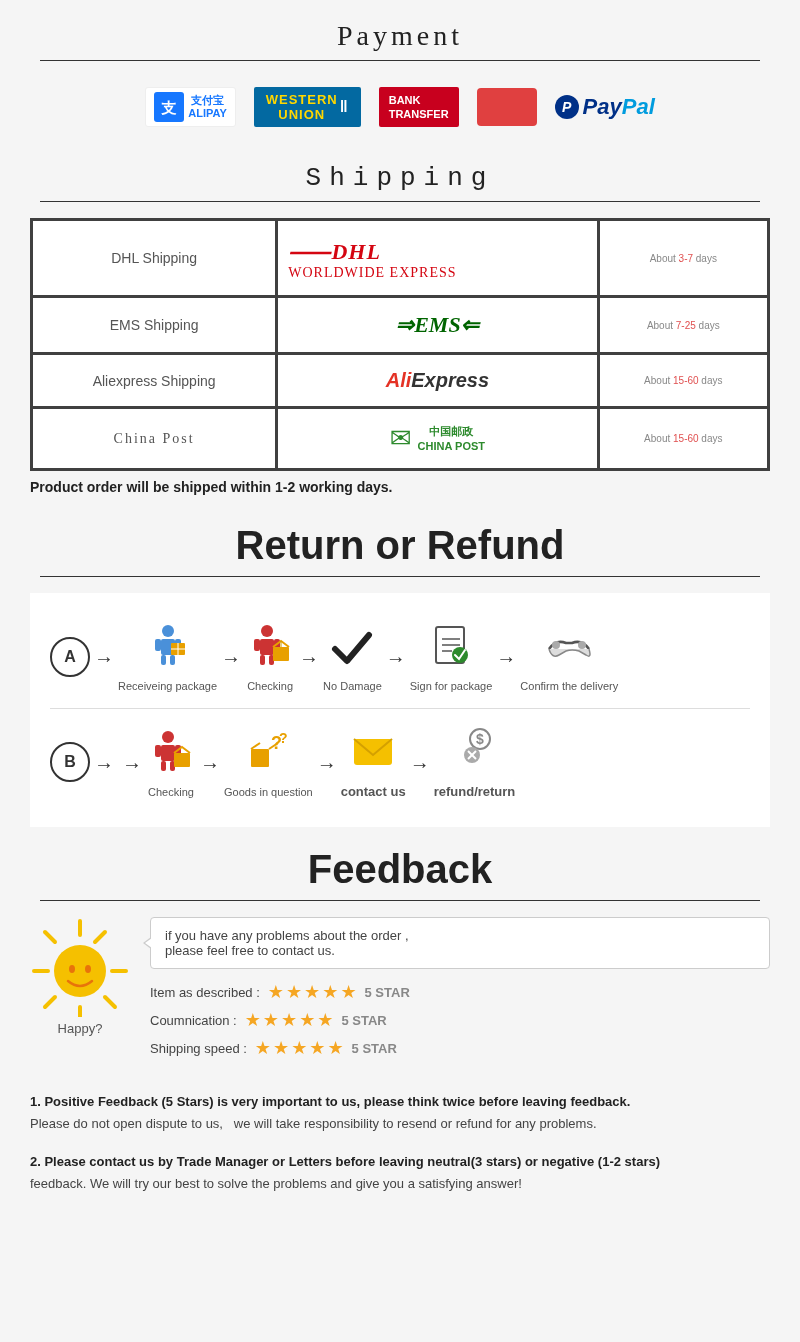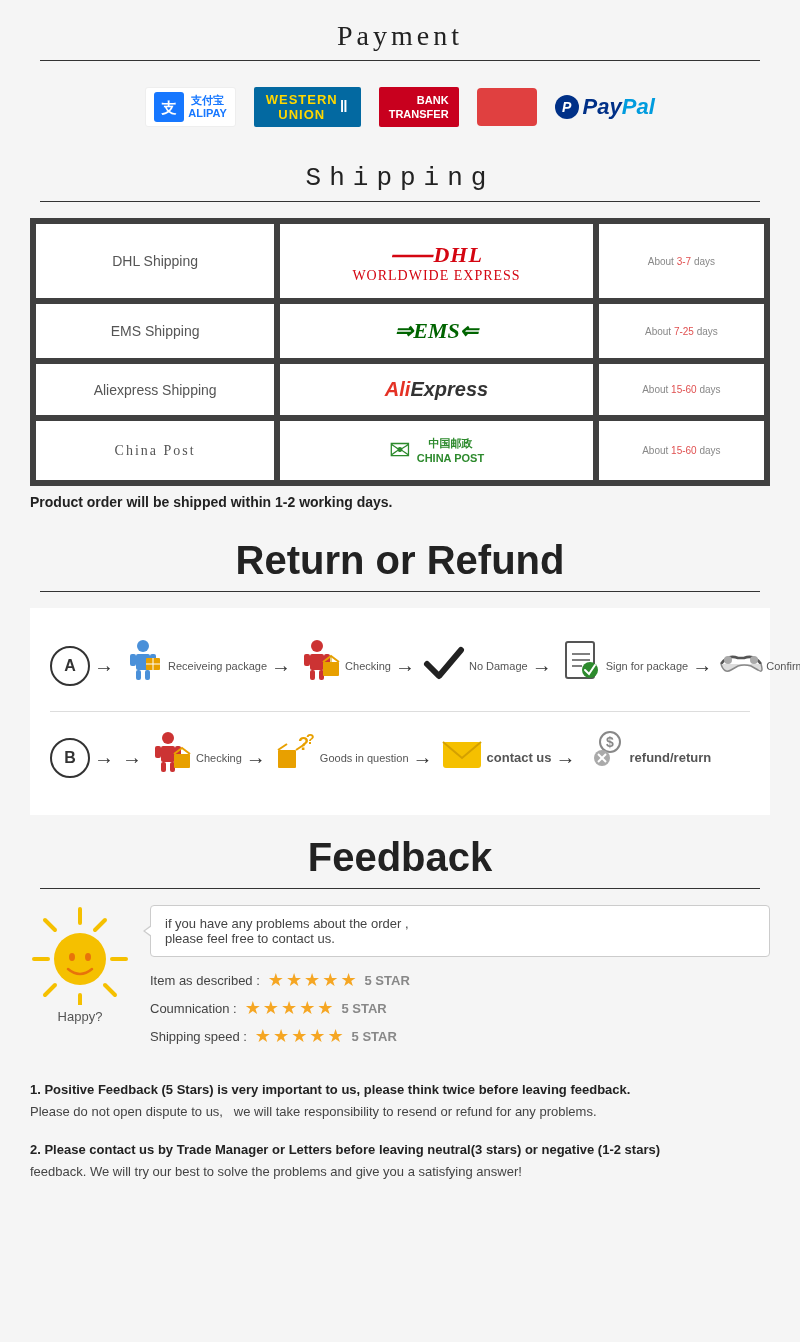--- a/index.html
+++ b/index.html
@@ -78,21 +78,21 @@
     }
 
     
     .bank-transfer-box {
       background: #c8001e;
       color: white;
       font-size: 11px;
       font-weight: bold;
       padding: 6px 10px;
       border-radius: 2px;
-      text-align: right;
+      text-align: left;
       line-height: 1.3;
     }
 
     
     .credit-card-box {
       background: #e04040;
       width: 60px;
       height: 38px;
       border-radius: 4px;
       display: flex;
@@ -134,21 +134,21 @@
       background: #f5f5f5;
       padding: 10px 30px 10px;
     }
     .shipping-table {
       width: 100%;
       border-collapse: collapse;
       background: white;
       margin-top: 10px;
     }
     .shipping-table td {
-      border: 6px solid #404040;
+      border: 3px solid #404040;
       padding: 14px 10px;
       text-align: center;
       vertical-align: middle;
     }
     .shipping-label {
       color: #555;
       font-size: 14px;
     }
     .shipping-time {
       color: #888;
@@ -228,21 +228,21 @@
       flex-shrink: 0;
     }
     .flow-arrow {
       color: #333;
       font-size: 20px;
       margin: 0 4px;
       flex-shrink: 0;
     }
     .flow-step {
       display: flex;
-      flex-direction: row;
+      flex-direction: column;
       align-items: center;
       flex-shrink: 0;
     }
     .flow-icon {
       font-size: 32px;
       margin-bottom: 4px;
       line-height: 1;
     }
     .flow-text {
       font-size: 11px;
@@ -395,21 +395,21 @@
 
 <div class="shipping-section">
   <h1 class="section-title" style="text-align:center;letter-spacing:8px;font-family:Courier New,monospace;font-size:26px;">Shipping</h1>
   <hr class="divider">
   <table class="shipping-table">
 
     <tbody>
         <tr>
       <td class="shipping-label">DHL Shipping</td>
       <td>
-        <div style="text-align:center;">
+        <div style="text-align:left;">
           <div class="dhl-logo">⸺DHL<span style="font-size:14px;font-style:normal;font-weight:normal;color:#d40511;display:block;">WORLDWIDE EXPRESS</span></div>
         </div>
       </td>
       <td class="shipping-time">About <span>3-7</span> days</td>
     </tr>
 
     <tr>
       <td class="shipping-label">EMS Shipping</td>
       <td>
         <div style="text-align:center;">

